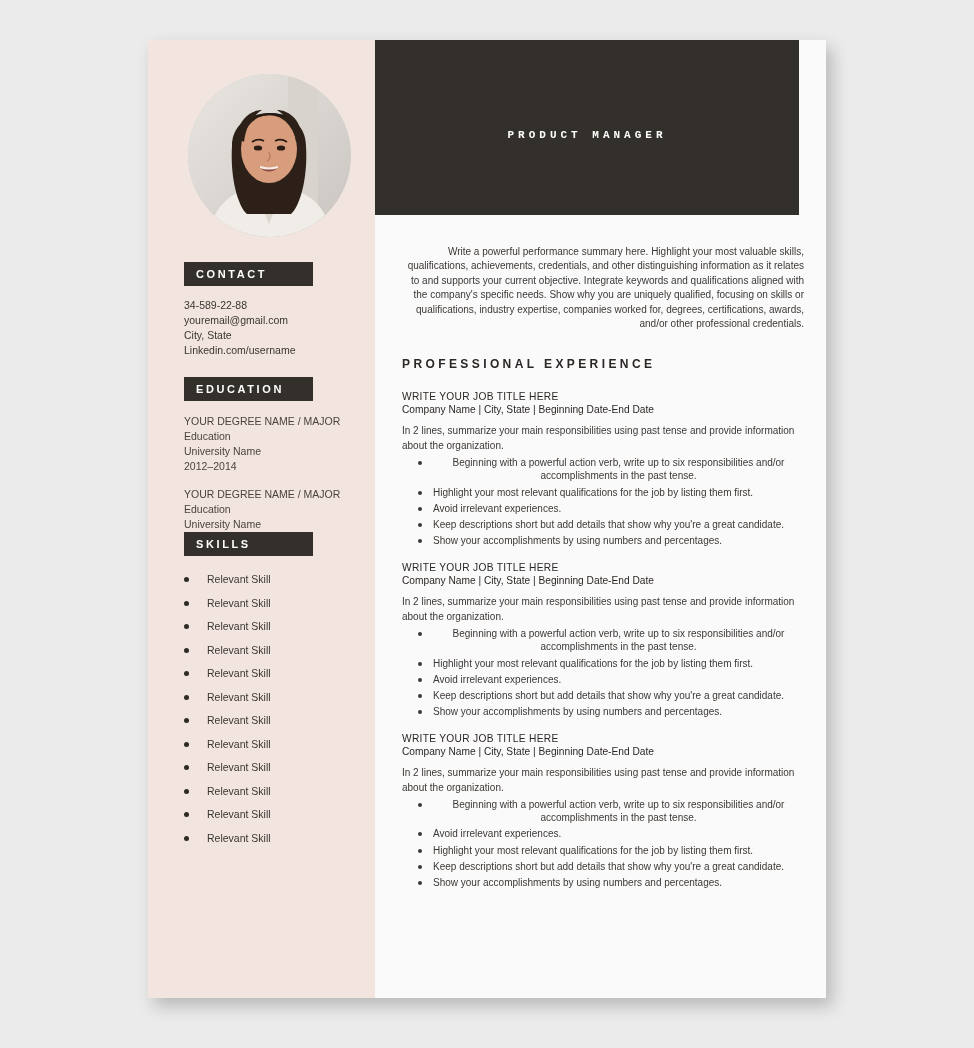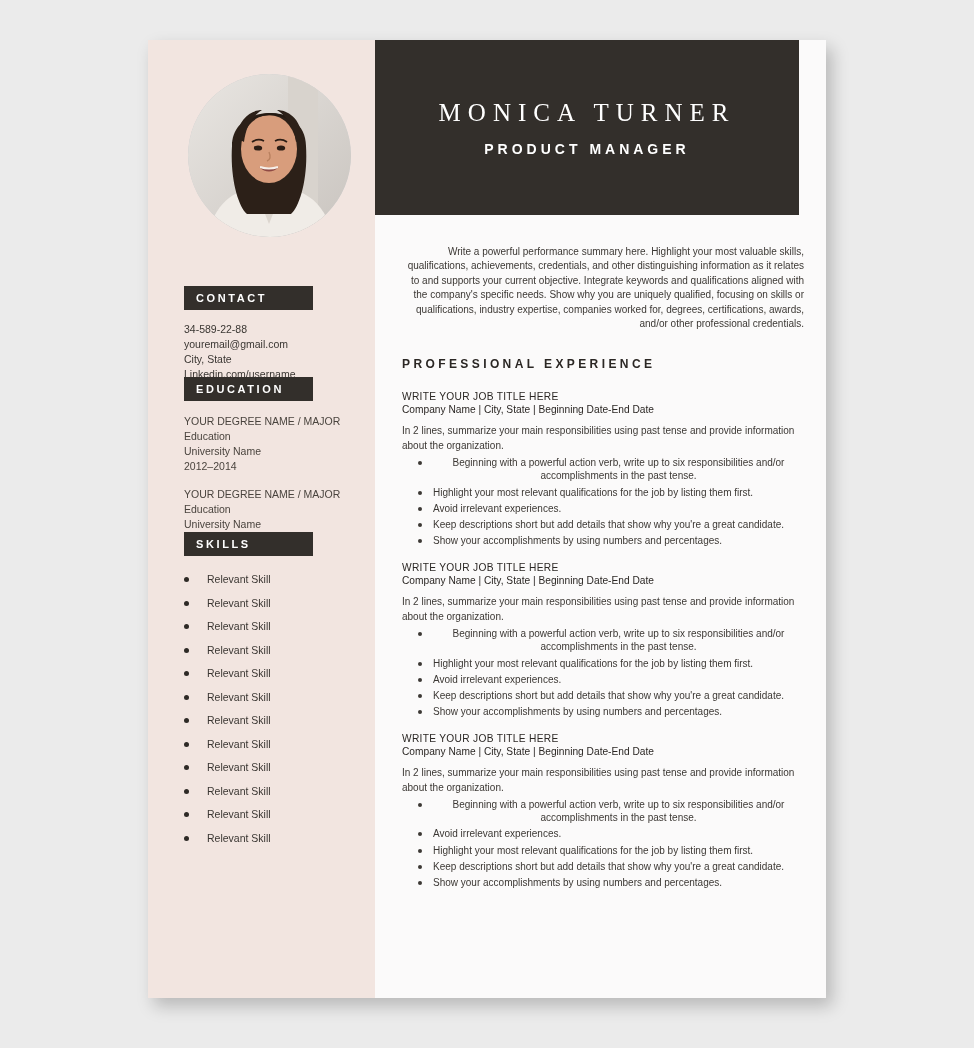--- a/index.html
+++ b/index.html
@@ -102,24 +102,25 @@
   }
   .name-text {
     color: #ffffff;
     font-family: "Liberation Serif", serif;
     font-size: 25px;
     letter-spacing: 7px;
     font-weight: normal;
   }
   .role-text {
     color: #ffffff;
-    font-size: 14px;
+    font-size: 11px;
     letter-spacing: 4px;
     font-weight: bold;
     margin-top: 14px;
+    font-family: Liberation Mono, monospace;
   }
 
   .right-body {
     padding: 30px 22px 0 27px;
   }
 
   .sec-heading {
     font-size: 12px;
     letter-spacing: 3.4px;
     font-weight: bold;
@@ -219,21 +220,21 @@
           <path d="M64 68 q6 -4 12 -1" stroke="#2b1d15" stroke-width="1.8" fill="none"></path>
           <path d="M87 67 q6 -3 12 1" stroke="#2b1d15" stroke-width="1.8" fill="none"></path>
 
           <path d="M81 78 q3 7 -2 9" stroke="#b9805f" stroke-width="1.4" fill="none"></path>
           <path d="M71 93 q10 9 20 0 q-10 4 -20 0 Z" fill="#8f4a44"></path>
           <path d="M72 93 q9 3 18 0" stroke="#f6efe9" stroke-width="2" fill="none"></path>
         </g>
       </svg>
     </div>
 
-    <div style="position:absolute; top:222px; left:0; right:0;margin-top:24px;">
+    <div style="position:absolute; top:222px; left:0; right:0;">
       <div class="side-heading">CONTACT</div>
       <div class="side-block" style="margin-top:12px;">
         <div class="contact-line">34-589-22-88</div>
         <div class="contact-line">youremail@gmail.com</div>
         <div class="contact-line">City, State</div>
         <div class="contact-line">Linkedin.com/username</div>
       </div>
     </div>
 
     <div style="position:absolute; top:337px; left:0; right:0;">
@@ -305,21 +306,20 @@
           <span class="skill-bullet"></span>
           <span class="skill-label">Relevant Skill</span>
         </div>
       </div>
     </div>
   </div>
 
   <div class="right-col">
 
     <div class="name-band">
-      <div class="name-text">MONICA TURNER</div>
       <div class="role-text">PRODUCT MANAGER</div>
     </div>
 
     <div class="right-body">
 
       <div class="profile-text">Write a powerful performance summary here. Highlight your most valuable skills, qualifications, achievements, credentials, and other distinguishing information as it relates to and supports your current objective. Integrate keywords and qualifications aligned with the company's specific needs. Show why you are uniquely qualified, focusing on skills or qualifications, industry expertise, companies worked for, degrees, certifications, awards, and/or other professional credentials.</div>
 
       <div class="sec-heading">PROFESSIONAL EXPERIENCE</div>
 
       <div class="job">

